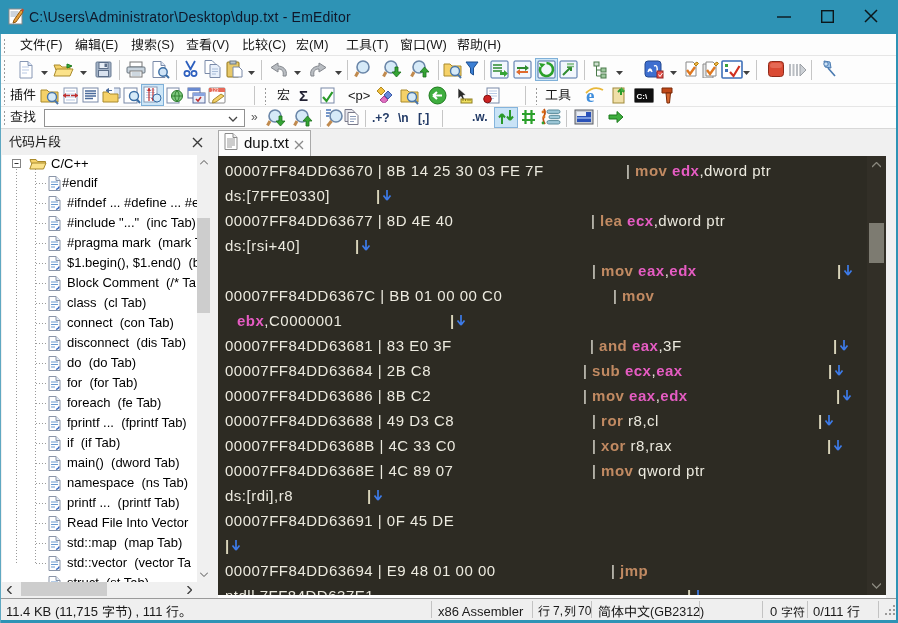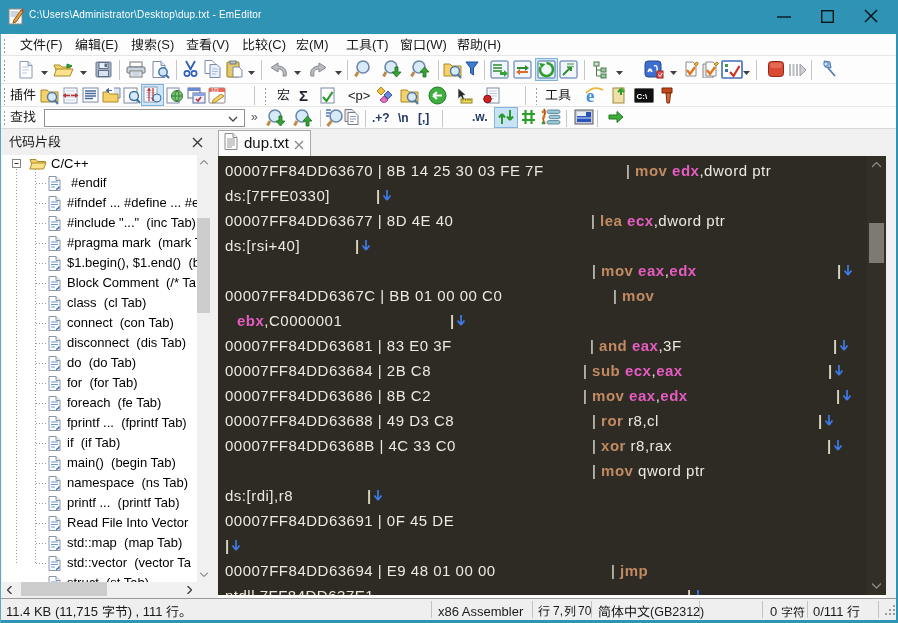--- a/index.html
+++ b/index.html
@@ -1,21 +1,21 @@
 <!DOCTYPE html>
 <html><head><meta charset="utf-8"><style>
 
 *{margin:0;padding:0;box-sizing:border-box}
 html,body{width:898px;height:623px;overflow:hidden}
 body{font-family:"Liberation Sans",sans-serif;position:relative;background:#fff}
 .cg{display:inline-block;fill:currentColor}
 .ic{position:absolute}
 .ti{position:absolute;color:#223;font-family:"Liberation Sans",sans-serif}
 #title{position:absolute;left:0;top:0;width:898px;height:34px;background:#2e93b5}
-#title .txt{position:absolute;left:29px;top:9px;font-size:10px;color:#ffffff;letter-spacing:.2px}
+#title .txt{position:absolute;left:29px;top:9px;font-size:14px;color:#0f172a;letter-spacing:.2px}
 #menu{position:absolute;left:0;top:34px;width:898px;height:22px;background:#fdfdfd;border-bottom:1px solid #e6e6e6;color:#1a1a1a}
 .mi{position:absolute;top:3px;font-size:13px;color:#1a1a1a;white-space:nowrap}
 .mi svg{vertical-align:-2px}
 #tb1{position:absolute;left:0;top:56px;width:898px;height:28px;background:#fdfdfd;border-bottom:1px solid #e6e6e6}
 #tb2{position:absolute;left:0;top:84px;width:898px;height:23px;background:#fdfdfd;border-bottom:1px solid #e6e6e6}
 #fb{position:absolute;left:0;top:107px;width:898px;height:22px;background:#fdfdfd;border-bottom:1px solid #d8d8d8}
 .lbl{position:absolute;font-size:13px;color:#1a1a1a;white-space:nowrap}
 #panel{position:absolute;left:0;top:129px;width:210px;height:469px;background:#f0f0f0;border-left:1px solid #7fb4c8}
 #phead{position:absolute;left:1px;top:0;width:209px;height:26px}
 #tree{position:absolute;left:1px;top:26px;width:195px;height:427px;background:#fff;overflow:hidden}
@@ -592,21 +592,21 @@
           <path d="M.8 12 L3 6 H17 L14.5 12Z" fill="#fbe28a" stroke="#a98a2c"></path>
         </svg>
         <div class="trow" style="left:49px;top:1px">C/C++</div>
         <div class="dot" style="left:34px;top:28px;width:10px;height:1px;background:repeating-linear-gradient(90deg,#9a9a9a 0 1px,transparent 1px 3px)"></div>
         <svg class="ic " style="left:46px;top:21px" width="13" height="15">
           <path d="M1 .5 h7 l4 4 v10 h-11Z" fill="#fff" stroke="#8a95a8"></path>
           <path d="M8 .5 v4 h4" fill="#e4ecf8" stroke="#8a95a8"></path>
           <path d="M3 6h7M3 8.5h7M3 11h4" stroke="#6a9ad0" stroke-width="1.1"></path>
           <path d="M8 13.5 q3 -1 3 -3" stroke="#3a6ac0" fill="none" stroke-width="1.3"></path>
         </svg>
-        <div class="trow" style="left:69px;top:20px">#endif</div>
+        <div class="trow" style="left:60px;top:20px">#endif</div>
         <div class="dot" style="left:34px;top:48px;width:10px;height:1px;background:repeating-linear-gradient(90deg,#9a9a9a 0 1px,transparent 1px 3px)"></div>
         <svg class="ic " style="left:46px;top:41px" width="13" height="15">
           <path d="M1 .5 h7 l4 4 v10 h-11Z" fill="#fff" stroke="#8a95a8"></path>
           <path d="M8 .5 v4 h4" fill="#e4ecf8" stroke="#8a95a8"></path>
           <path d="M3 6h7M3 8.5h7M3 11h4" stroke="#6a9ad0" stroke-width="1.1"></path>
           <path d="M8 13.5 q3 -1 3 -3" stroke="#3a6ac0" fill="none" stroke-width="1.3"></path>
         </svg>
         <div class="trow" style="left:65px;top:40px">#ifndef ... #define ... #e</div>
         <div class="dot" style="left:34px;top:68px;width:10px;height:1px;background:repeating-linear-gradient(90deg,#9a9a9a 0 1px,transparent 1px 3px)"></div>
         <svg class="ic " style="left:46px;top:61px" width="13" height="15">
@@ -704,21 +704,21 @@
           <path d="M8 13.5 q3 -1 3 -3" stroke="#3a6ac0" fill="none" stroke-width="1.3"></path>
         </svg>
         <div class="trow" style="left:65px;top:280px">if  (if Tab)</div>
         <div class="dot" style="left:34px;top:308px;width:10px;height:1px;background:repeating-linear-gradient(90deg,#9a9a9a 0 1px,transparent 1px 3px)"></div>
         <svg class="ic " style="left:46px;top:301px" width="13" height="15">
           <path d="M1 .5 h7 l4 4 v10 h-11Z" fill="#fff" stroke="#8a95a8"></path>
           <path d="M8 .5 v4 h4" fill="#e4ecf8" stroke="#8a95a8"></path>
           <path d="M3 6h7M3 8.5h7M3 11h4" stroke="#6a9ad0" stroke-width="1.1"></path>
           <path d="M8 13.5 q3 -1 3 -3" stroke="#3a6ac0" fill="none" stroke-width="1.3"></path>
         </svg>
-        <div class="trow" style="left:65px;top:300px">main()  (begin Tab)</div>
+        <div class="trow" style="left:65px;top:300px">main()  (dword Tab)</div>
         <div class="dot" style="left:34px;top:328px;width:10px;height:1px;background:repeating-linear-gradient(90deg,#9a9a9a 0 1px,transparent 1px 3px)"></div>
         <svg class="ic " style="left:46px;top:321px" width="13" height="15">
           <path d="M1 .5 h7 l4 4 v10 h-11Z" fill="#fff" stroke="#8a95a8"></path>
           <path d="M8 .5 v4 h4" fill="#e4ecf8" stroke="#8a95a8"></path>
           <path d="M3 6h7M3 8.5h7M3 11h4" stroke="#6a9ad0" stroke-width="1.1"></path>
           <path d="M8 13.5 q3 -1 3 -3" stroke="#3a6ac0" fill="none" stroke-width="1.3"></path>
         </svg>
         <div class="trow" style="left:65px;top:320px">namespace  (ns Tab)</div>
         <div class="dot" style="left:34px;top:348px;width:10px;height:1px;background:repeating-linear-gradient(90deg,#9a9a9a 0 1px,transparent 1px 3px)"></div>
         <svg class="ic " style="left:46px;top:341px" width="13" height="15">
@@ -818,21 +818,21 @@
         </svg></span></div>
     <div class="erow" style="top:227px"><span class="seg" style="left:7px">00007FF84DD63686 | 8B C2</span><span class="seg" style="left:365px">| <b class="mn">mov</b> <b class="rg">eax</b>,<b class="rg">edx</b></span><span class="seg" style="left:618px"><span class="tp">|</span><svg class="crs" width="10" height="14">
           <path d="M5 1 V10 M5 11 L1.5 6.5 M5 11 L8.5 6.5" stroke="#3d7be8" stroke-width="1.7" fill="none"></path>
         </svg></span></div>
     <div class="erow" style="top:252px"><span class="seg" style="left:7px">00007FF84DD63688 | 49 D3 C8</span><span class="seg" style="left:374px">| <b class="mn">ror</b> r8,cl</span><span class="seg" style="left:600px"><span class="tp">|</span><svg class="crs" width="10" height="14">
           <path d="M5 1 V10 M5 11 L1.5 6.5 M5 11 L8.5 6.5" stroke="#3d7be8" stroke-width="1.7" fill="none"></path>
         </svg></span></div>
     <div class="erow" style="top:277px"><span class="seg" style="left:7px">00007FF84DD6368B | 4C 33 C0</span><span class="seg" style="left:374px">| <b class="mn">xor</b> r8,rax</span><span class="seg" style="left:609px"><span class="tp">|</span><svg class="crs" width="10" height="14">
           <path d="M5 1 V10 M5 11 L1.5 6.5 M5 11 L8.5 6.5" stroke="#3d7be8" stroke-width="1.7" fill="none"></path>
         </svg></span></div>
-    <div class="erow" style="top:302px"><span class="seg" style="left:374px">| <b class="mn">mov</b> qword ptr</span></div>
+    <div class="erow" style="top:302px"><span class="seg" style="left:7px">00007FF84DD6368E | 4C 89 07</span><span class="seg" style="left:374px">| <b class="mn">mov</b> qword ptr</span></div>
     <div class="erow" style="top:327px"><span class="seg" style="left:7px">ds:[rdi],r8</span><span class="seg" style="left:149px"><span class="tp">|</span><svg class="crs" width="10" height="14">
           <path d="M5 1 V10 M5 11 L1.5 6.5 M5 11 L8.5 6.5" stroke="#3d7be8" stroke-width="1.7" fill="none"></path>
         </svg></span></div>
     <div class="erow" style="top:352px"><span class="seg" style="left:7px">00007FF84DD63691 | 0F 45 DE</span></div>
     <div class="erow" style="top:377px"><span class="seg" style="left:7px"><span class="tp">|</span><svg class="crs" width="10" height="14">
           <path d="M5 1 V10 M5 11 L1.5 6.5 M5 11 L8.5 6.5" stroke="#3d7be8" stroke-width="1.7" fill="none"></path>
         </svg></span></div>
     <div class="erow" style="top:402px"><span class="seg" style="left:7px">00007FF84DD63694 | E9 48 01 00 00</span><span class="seg" style="left:393px">| <b class="mn">jmp</b></span></div>
     <div class="erow" style="top:427px"><span class="seg" style="left:7px">ntdll.7FF84DD637E1</span><span class="seg" style="left:469px"><span class="tp">|</span><svg class="crs" width="10" height="14">
           <path d="M5 1 V10 M5 11 L1.5 6.5 M5 11 L8.5 6.5" stroke="#3d7be8" stroke-width="1.7" fill="none"></path>

